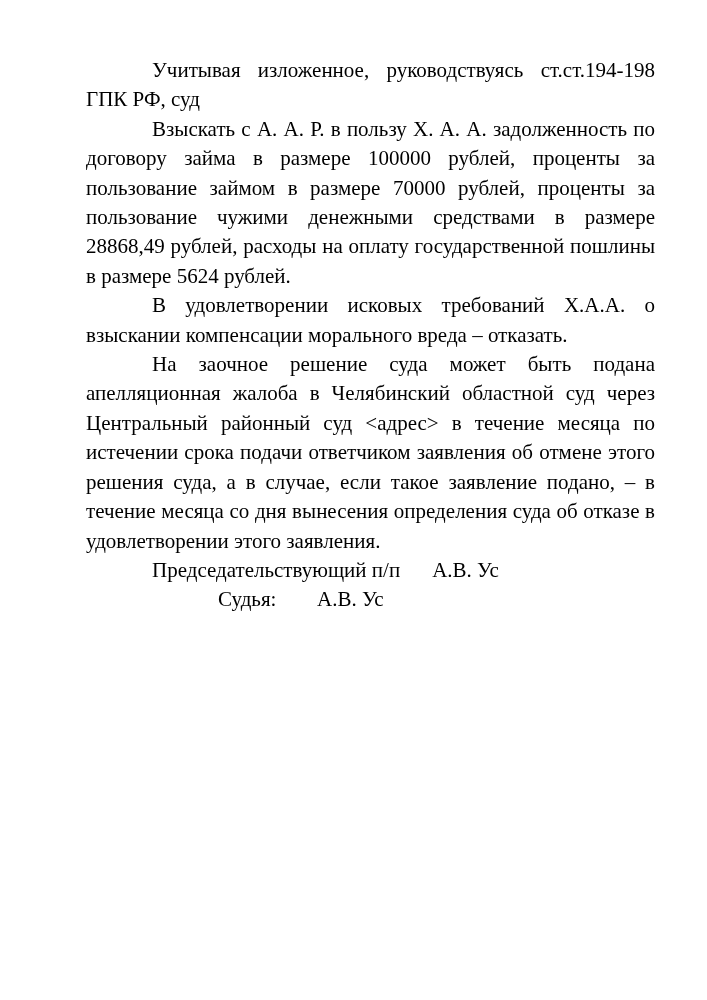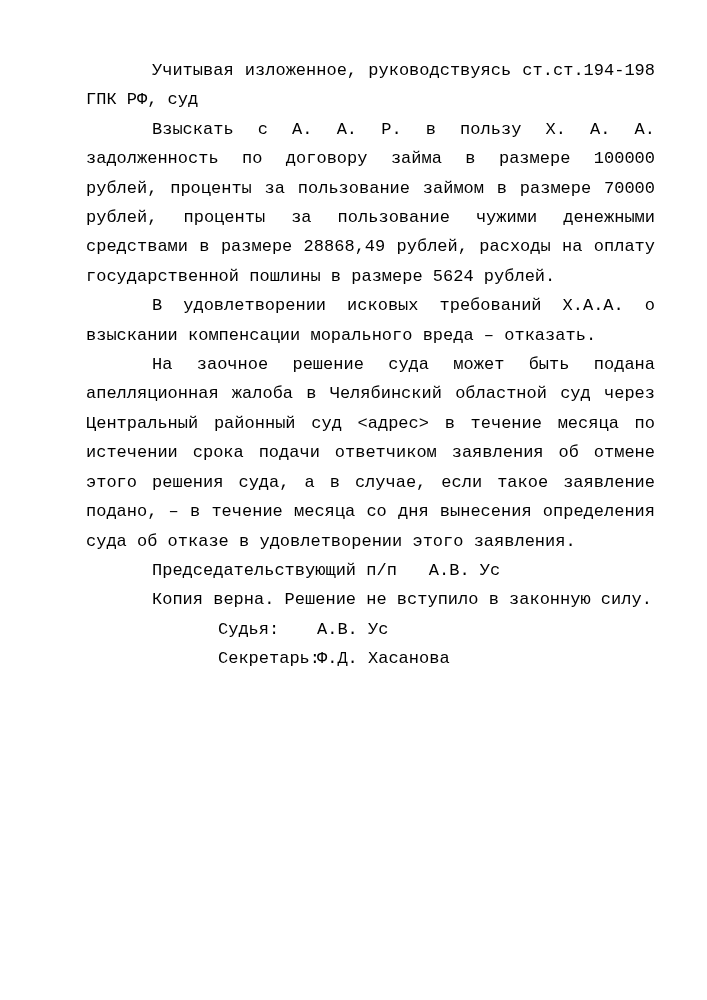--- a/index.html
+++ b/index.html
@@ -6,22 +6,22 @@
     margin: 0;
     padding: 0;
     background: #ffffff;
   }
   .page {
     position: relative;
     width: 707px;
     height: 1000px;
     background: #ffffff;
     color: #000000;
-    font-family: Liberation Mono, monospace;
-    font-size: 17px;
+    font-family: Liberation Serif, serif;
+    font-size: 21px;
     line-height: 29.4px;
     overflow: hidden;
   }
   .content {
     position: absolute;
     left: 86px;
     top: 56px;
     width: 569px;
   }
   .content p {
@@ -60,20 +60,18 @@
     <p class="para">Взыскать с А. А. Р. в пользу Х. А. А. задолженность по договору займа в размере 100000 рублей, проценты за пользование займом в размере 70000 рублей, проценты за пользование чужими денежными средствами в размере 28868,49 рублей, расходы на оплату государственной пошлины в размере 5624 рублей.</p>
 
     <p class="para">В удовлетворении исковых требований Х.А.А. о взыскании компенсации морального вреда – отказать.</p>
 
 
 
     <p class="para">На заочное решение суда может быть подана апелляционная жалоба в Челябинский областной суд через Центральный районный суд &lt;адрес&gt; в течение месяца по истечении срока подачи ответчиком заявления об отмене этого решения суда, а в случае, если такое заявление подано, – в течение месяца со дня вынесения определения суда об отказе в удовлетворении этого заявления.</p>
 
     <p class="sig-line"><span>Председательствующий п/п</span><span class="gap-sm"></span><span>А.В. Ус</span></p>
 
-    <p class="sig-line">Копия верна. Решение не вступило в законную силу.</p>
 
     <p class="sig-line"><span class="sig-label">Судья:</span><span>А.В. Ус</span></p>
 
-    <p class="sig-line"><span class="sig-label">Секретарь:</span><span>Ф.Д. Хасанова</span></p>
 
   </div>
 </div>
 
 </body></html>

